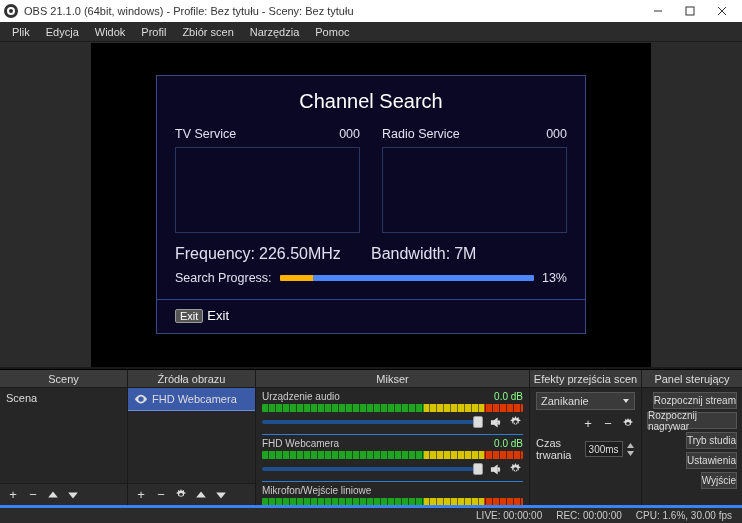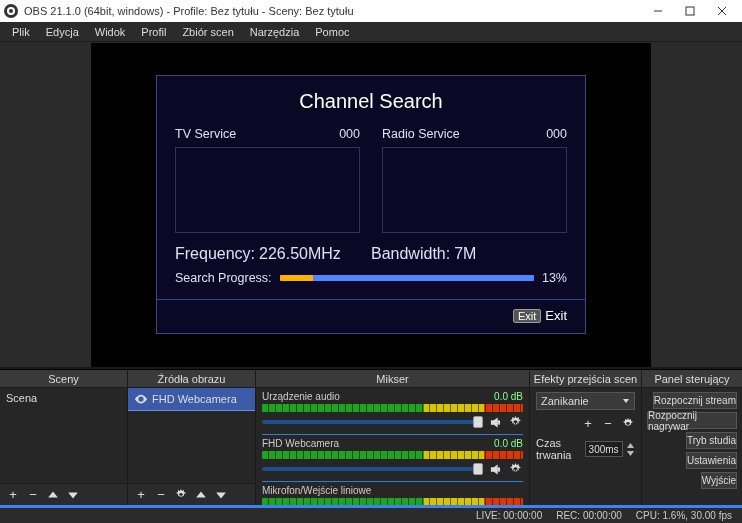--- a/index.html
+++ b/index.html
@@ -29,21 +29,21 @@
 .dlg .cols { display:flex; gap:22px; }
 .dlg .col { flex:1; }
 .dlg .colhdr { display:flex; font-size:12.5px; margin-bottom:6px; color:#e0e0f0; }
 .dlg .colhdr span:first-child { flex:1; }
 .dlg .list { height: 86px; border:1px solid #2a3560; background:#0a0825; }
 .dlg .freqrow { display:flex; margin-top:12px; font-size:16px; color:#e0e0f0; }
 .dlg .freqrow .pair { flex:1; display:flex; gap:4px; }
 .dlg .prow { display:flex; align-items:center; margin-top:8px; gap:8px; font-size:12.5px; color:#e0e0f0; }
 .dlg .bar { flex:1; height:6px; background: linear-gradient(90deg,#ffb300 0 13%, #4d87ff 13% 100%); border-radius:1px; }
 .dlg .divider { height:1px; background:#4d87ff; margin:14px -18px 8px; opacity:.5; }
-.dlg .exitrow { text-align:right; }
+.dlg .exitrow { text-align:left; }
 .dlg .exitbtn { display:inline-flex; align-items:center; gap:4px; font-size:13px; color:#fff; }
 .dlg .exitkey { background:#555; border:1px solid #999; padding:0 4px; border-radius:2px; font-size:11px; }
 
 
 .docks { height: 136px; display:flex; background:#2b2b2b; border-top:1px solid #000; }
 .dock { border-right:1px solid #1a1a1a; display:flex; flex-direction:column; }
 .dock:last-child { border-right:none; }
 .dock-header { height:18px; background:#3a3a3a; color:#ddd; font-size:11px; display:flex; align-items:center; justify-content:center; border-bottom:1px solid #1a1a1a; }
 .dock-body { flex:1; background:#262626; overflow:hidden; position:relative; }
 .dock-toolbar { height:22px; background:#2b2b2b; border-top:1px solid #1a1a1a; display:flex; align-items:center; gap:6px; padding:0 6px; }

